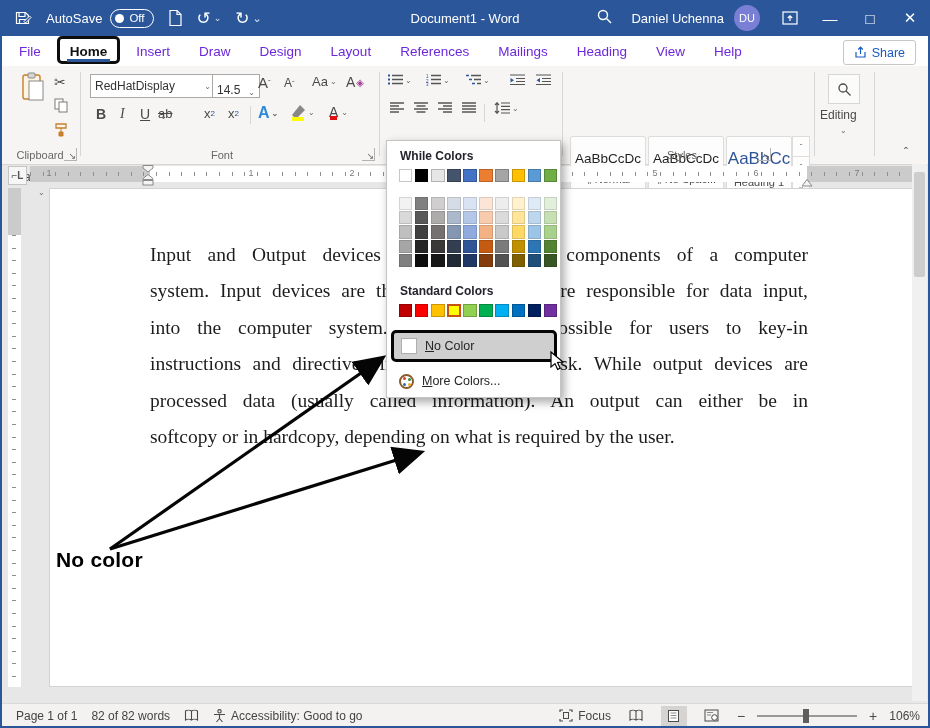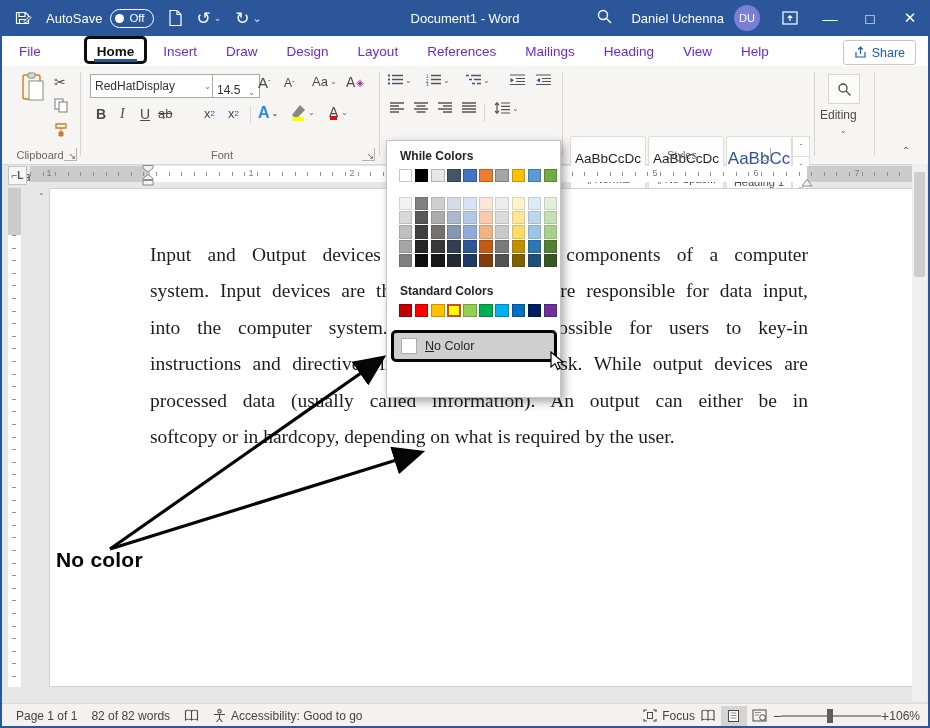--- a/index.html
+++ b/index.html
@@ -18,21 +18,21 @@
   .avatar{width:26px;height:26px;border-radius:50%;background:#7a7fd6;color:#fff;display:flex;align-items:center;justify-content:center;
     font-size:11px;margin:0 10px;}
   .winbtn{width:40px;height:36px;display:flex;align-items:center;justify-content:center;font-size:15px;color:#fff;}
   .tb-glyph{font-size:17px;line-height:1;}
   .chev{font-size:9px;color:#dce6f5;margin-left:3px;}
 
   
   #tabrow{position:absolute;left:0;top:36px;width:926px;height:30px;background:#fff;display:flex;align-items:center;}
   #ribbon-tabs{display:flex;align-items:center;gap:27px;padding-left:16px;height:100%;}
   .tab{position:relative;font-size:13.5px;color:#6d28d9;padding:5px 1px;cursor:default;white-space:nowrap;}
-  .tab.active{color:#111;font-weight:bold;margin-left:27px;}
+  .tab.active{color:#111;font-weight:bold;}
   .tab.active::before{content:'';position:absolute;left:-12px;right:-12px;top:-3px;bottom:0px;border:3px solid #0d0d0d;border-radius:5px;}
   .tab.active::after{content:'';position:absolute;left:-2px;right:-2px;bottom:2px;height:3px;background:#2b579a;}
   #share-btn{position:absolute;right:12px;top:4px;height:23px;display:flex;align-items:center;gap:5px;padding:0 10px;
     border:1px solid #c8c6c4;border-radius:3px;color:#185abd;font-size:12.5px;background:#fff;}
 
   
   #ribbon{position:absolute;left:0;top:66px;width:926px;height:98px;background:#f6f5f4;border-bottom:1px solid #d8d6d4;font-size:12px;color:#3b3a39;}
   .vdiv{position:absolute;top:6px;bottom:8px;width:1px;background:#d8d6d4;}
   .grp-label{position:absolute;bottom:3px;font-size:11px;color:#696764;text-align:center;}
   .launcher{position:absolute;bottom:3px;width:12px;height:12px;font-size:9px;color:#696764;border:1px solid #b5b3b1;
@@ -97,21 +97,21 @@
 
   
   #arrows{position:absolute;left:0;top:0;z-index:60;pointer-events:none;}
   #nocolor-label{position:absolute;left:54px;top:548px;font-size:21px;font-weight:bold;color:#000;z-index:60;letter-spacing:.2px;}
   #cursor{position:absolute;left:548px;top:351px;z-index:70;}
 
   
   #statusbar{position:absolute;left:0;top:703px;width:926px;height:23px;background:#f3f2f1;border-top:1px solid #dcdad8;
     font-size:12px;color:#444;display:flex;align-items:center;}
   .sb{margin-left:14px;white-space:nowrap;display:flex;align-items:center;gap:5px;}
-  #sb-right{position:absolute;right:8px;display:flex;align-items:center;}
+  #sb-right{position:absolute;right:8px;display:flex;align-items:center;gap:12px;}
   .viewbtn{width:26px;height:20px;display:flex;align-items:center;justify-content:center;}
   .viewbtn.active{background:#d6d4d2;}
   #zoom-track{width:100px;height:2px;background:#9a9896;position:relative;}
   #zoom-thumb{position:absolute;left:46px;top:-6px;width:6px;height:14px;background:#605e5c;}
 </style>
 </head>
 <body>
 
 <div id="window">
 
@@ -517,20 +517,29 @@
         <span class="sw" style="background: rgb(0, 176, 80);"></span>
         <span class="sw" style="background: rgb(0, 176, 240);"></span>
         <span class="sw" style="background: rgb(0, 112, 192);"></span>
         <span class="sw" style="background: rgb(0, 32, 96);"></span>
         <span class="sw" style="background: rgb(112, 48, 160);"></span>
       </div>
     <div id="no-color-item">
       <span class="mini-sw"></span>
       <span class="menu-item-label"><span class="ul">N</span><span id="no-color-rest">o Color</span></span>
     </div>
+    <div id="more-colors-item">
+      <span class="palette-ico">
+        <i style="background:#e03c31;left:2px;top:1px;"></i>
+          <i style="background:#2b8a3e;left:7px;top:2px;"></i>
+          <i style="background:#1971c2;left:2px;top:7px;"></i>
+          <i style="background:#f5a623;left:7px;top:7px;"></i>
+      </span>
+      <span class="menu-item-label"><span class="ul">M</span><span id="more-colors-rest">ore Colors...</span></span>
+    </div>
   </div>
 
   <svg id="arrows" width="930" height="728">
     <defs>
       <marker id="ah" markerWidth="10" markerHeight="9" refX="8" refY="4.5" orient="auto">
         <path d="M0 0L10 4.5L0 9z" fill="#050505"></path>
       </marker>
     </defs>
     <line x1="108" y1="549" x2="379" y2="359" stroke="#050505" stroke-width="3.2" marker-end="url(#ah)"></line>
     <line x1="108" y1="549" x2="417" y2="453" stroke="#050505" stroke-width="3.2" marker-end="url(#ah)"></line>

